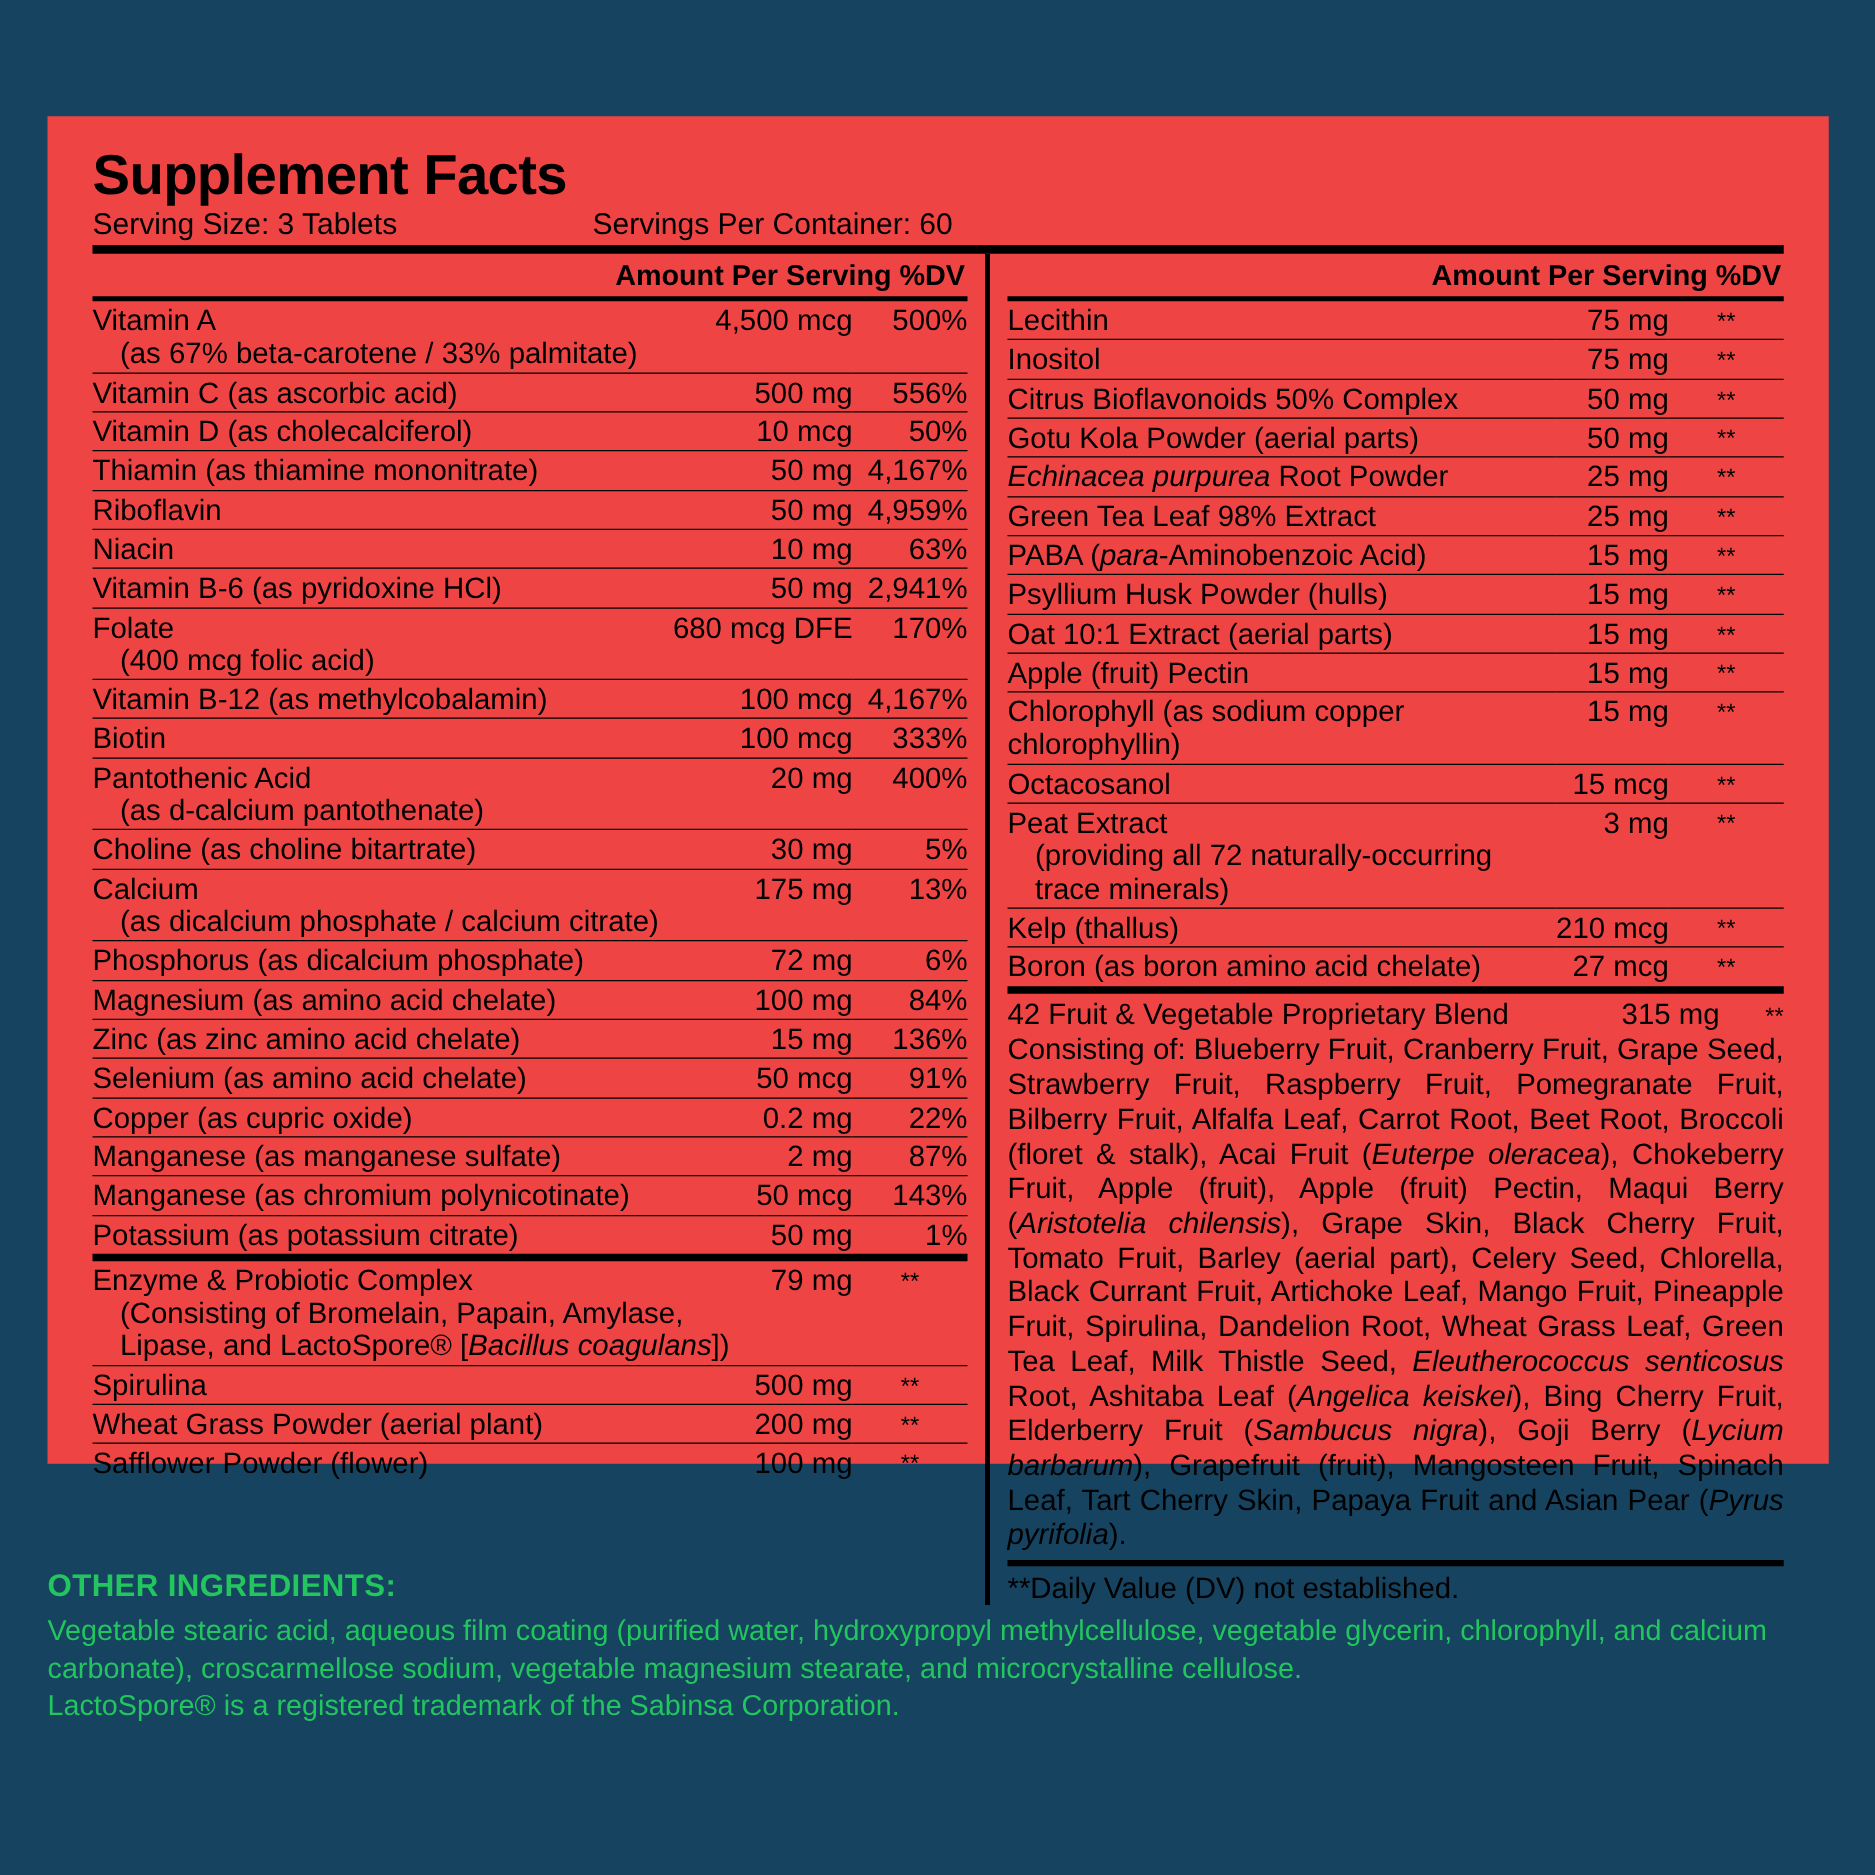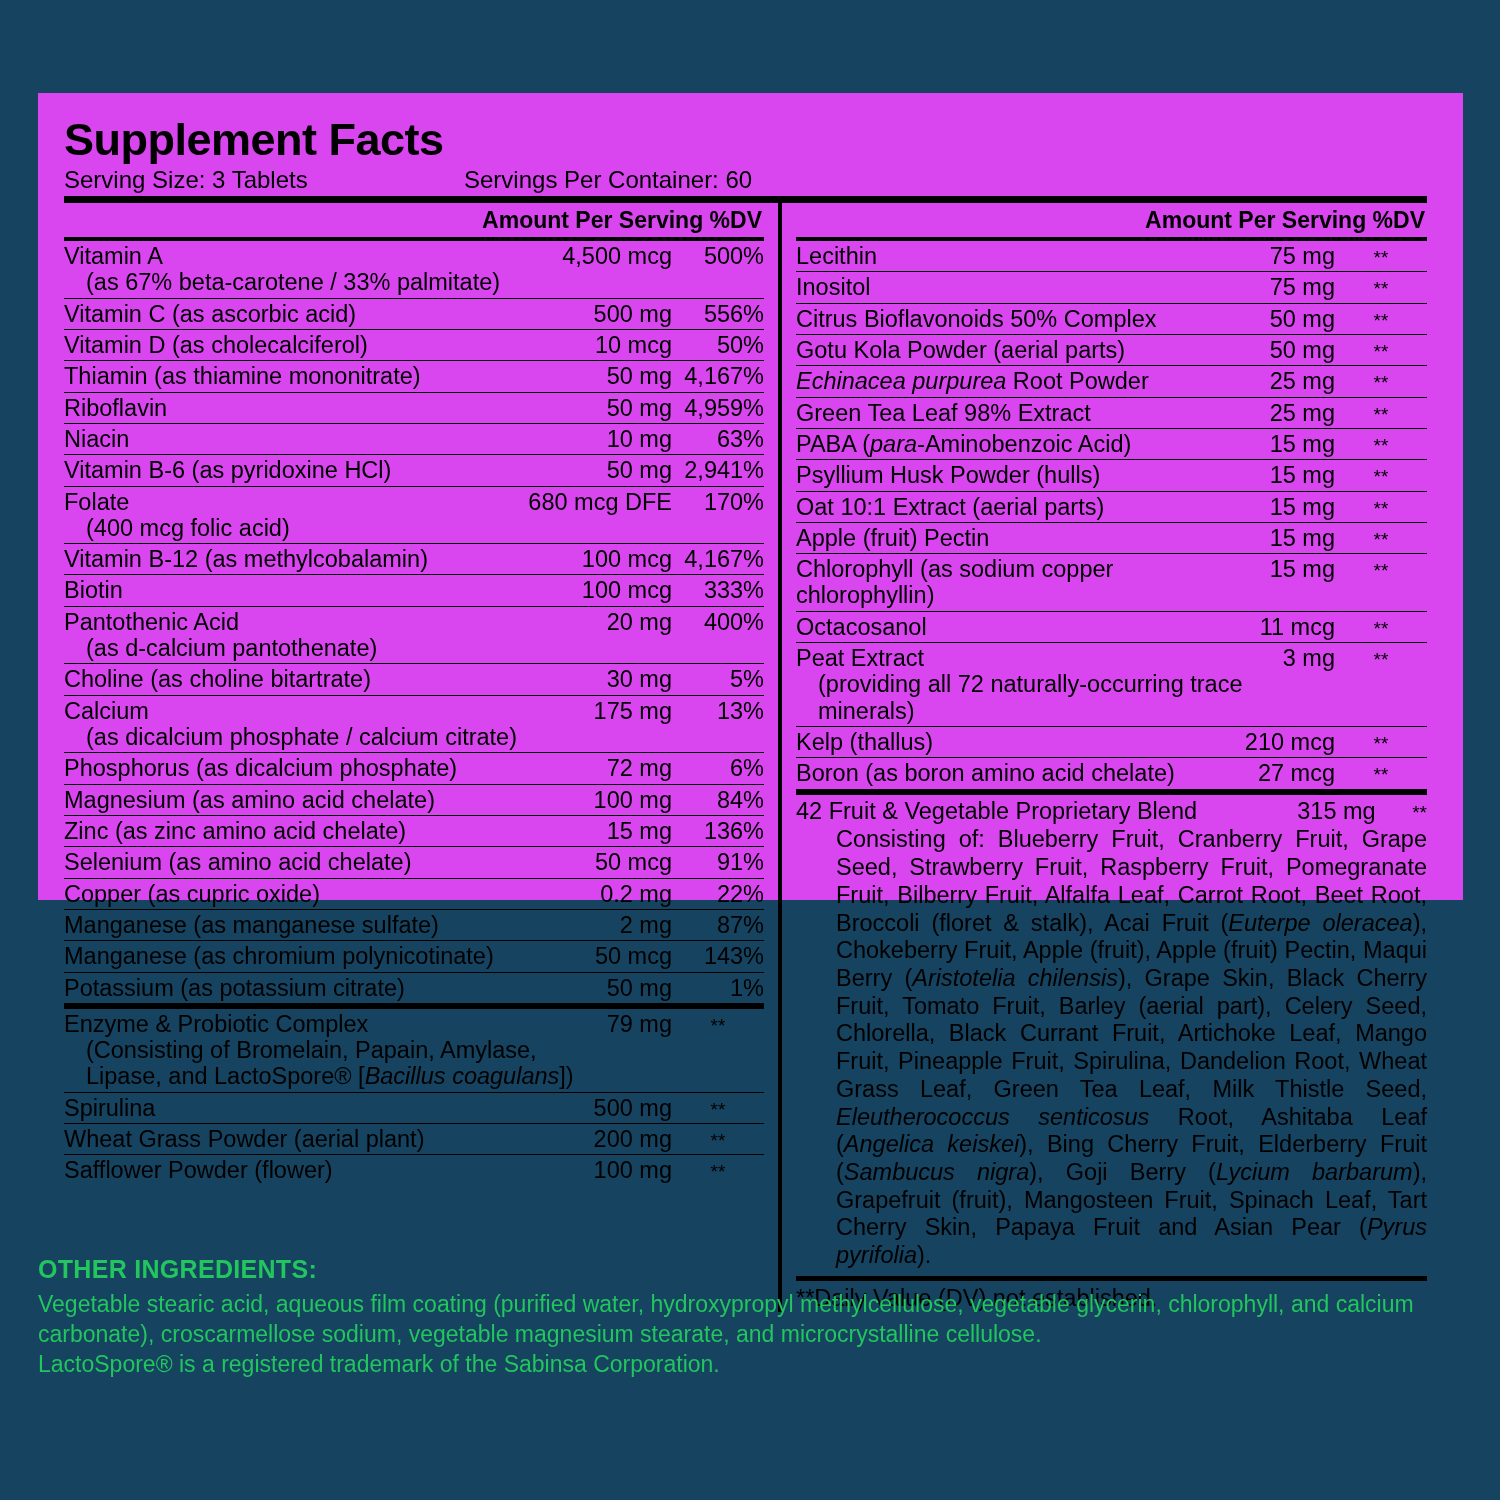--- a/index.html
+++ b/index.html
@@ -8,23 +8,23 @@
     width:1500px; height:1500px;
     background:#154360;
     font-family:"Liberation Sans", sans-serif;
     color:#000;
   }
   .page { position:relative; width:1500px; height:1500px; }
 
   .panel {
     position:absolute;
     left:38px; top:93px;
-    width:1425px; height:807px;
-    background:#d946ef;
-    padding:14px 18px 10px 8px;
+    width:1425px; height:1078px;
+    background:#ef4444;
+    padding:14px 18px 10px 18px;
   }
 
   .title {
     font-size:45px;
     font-weight:bold;
     letter-spacing:-0.5px;
     line-height:1.0;
     margin:10px 0 4px 18px;
   }
   .serving-row {
@@ -77,21 +77,21 @@
   .blend-block {
     border-top:6px solid #000;
     padding-top:3px;
     font-size:23.5px;
     line-height:1.18;
   }
   .blend-head { display:flex; justify-content:space-between; }
   .blend-head .bh-name { }
   .blend-head .bh-amt { padding-right:30px; }
   .blend-head .bh-stars { font-size:19px; }
-  .blend-body { text-align:justify; margin-top:1px;margin-left:40px; }
+  .blend-body { text-align:justify; margin-top:1px; }
 
   .dv-note {
     border-top:5px solid #000;
     margin-top:6px;
     padding-top:4px;
     font-size:23.5px;
   }
 
   .other-wrap {
     position:absolute;
@@ -322,21 +322,21 @@
                 <td class="amt">15 mg</td>
                 <td class="dv stars">**</td>
               </tr>
               <tr>
                 <td class="name">Chlorophyll (as sodium copper chlorophyllin)</td>
                 <td class="amt">15 mg</td>
                 <td class="dv stars">**</td>
               </tr>
               <tr>
                 <td class="name">Octacosanol</td>
-                <td class="amt">11 mcg</td>
+                <td class="amt">15 mcg</td>
                 <td class="dv stars">**</td>
               </tr>
               <tr>
                 <td class="name">Peat Extract<span class="sub">(providing all 72 naturally-occurring trace minerals)</span></td>
                 <td class="amt">3 mg</td>
                 <td class="dv stars">**</td>
               </tr>
               <tr>
                 <td class="name">Kelp (thallus)</td>
                 <td class="amt">210 mcg</td>

